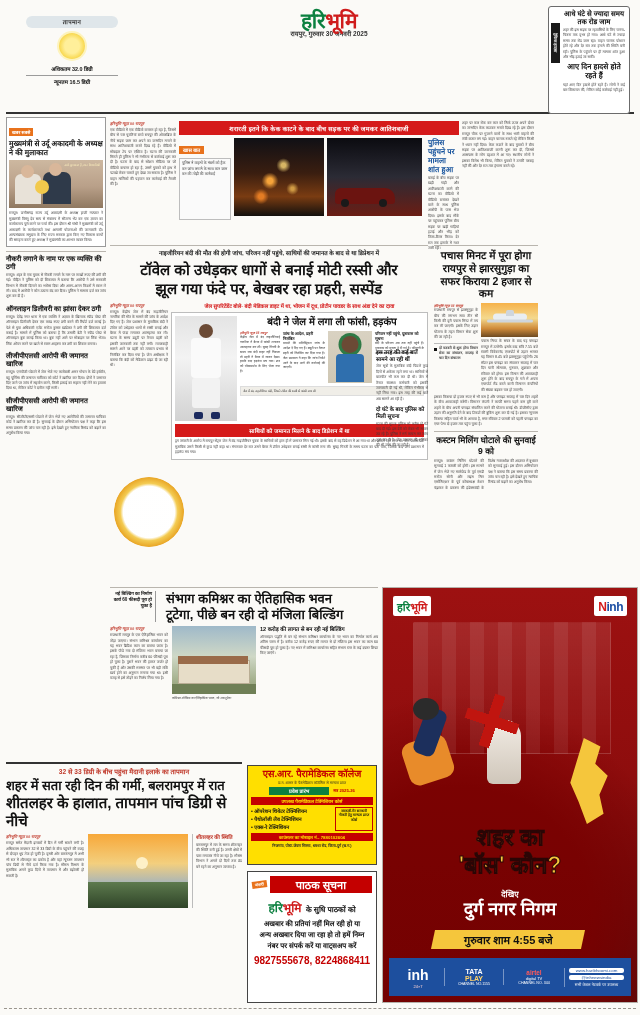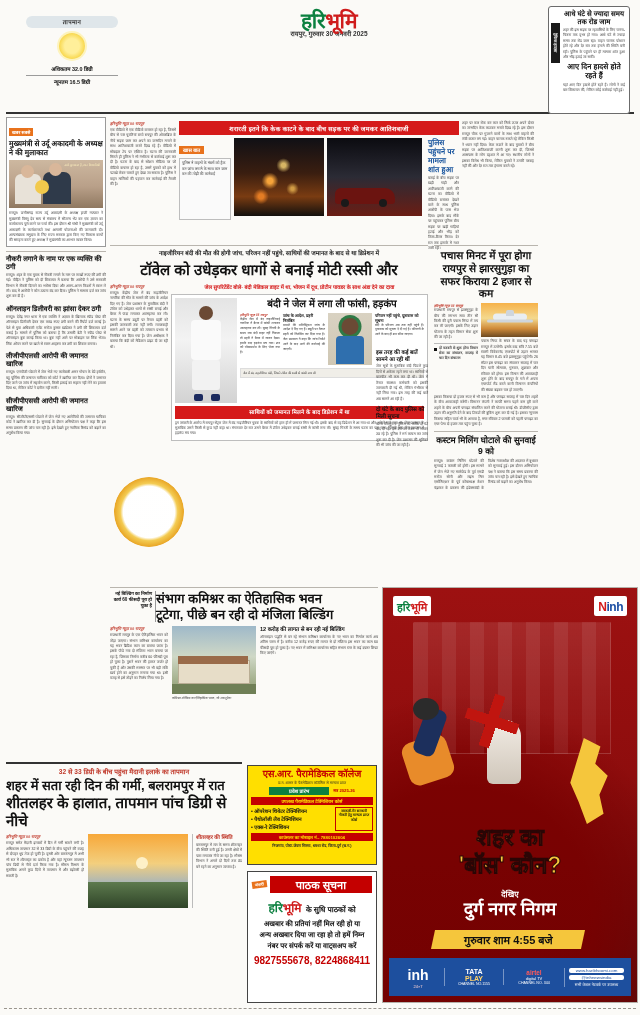--- a/index.html
+++ b/index.html
@@ -289,20 +289,21 @@
         <div style="width:72px; padding-left:3px;">
           <div class="tiny">शहर पर कार रोक कर कार को सिर्फ ऊपर अपने दोस्त का जन्मदिन केक काटकर मनाते दिख रहे हैं। इस दौरान रायपुर चौक पर गुजरने वालों के साथ भारी वाहनों की लंबी कतार लग गई। वाहन चालक रुकते रहे लेकिन किसी ने ध्यान नहीं दिया। केक काटने के बाद युवकों ने बीच सड़क पर आतिशबाजी करनी शुरू कर दी, जिससे आसपास के लोग दहशत में आ गए। स्थानीय लोगों ने इसका विरोध भी किया, लेकिन युवकों ने उनकी परवाह नहीं की और देर रात तक हंगामा करते रहे।</div>
         </div>
       </div>
     </div>
 
     <div style="position:absolute; left:106px; top:128px; width:318px;">
       <div class="rule" style="margin-bottom:3px;"></div>
       <div class="kicker">नाइजीरियन बंदी की मौत की होगी जांच, परिजन नहीं पहुंचे, साथियों की जमानत के बाद से था डिप्रेशन में</div>
       <div class="head2" style="margin-top:4px;">टॉवेल को उधेड़कर धागों से बनाई मोटी रस्सी और</div>
+      <div class="head2">झूल गया फंदे पर, बेखबर रहा प्रहरी, सस्पेंड</div>
 
       <div style="display:flex; margin-top:4px;">
         <div style="width:58px; padding-right:3px;">
           <div class="byline">हरिभूमि न्यूज़ ## रायपुर</div>
           <div class="tiny" style="margin-top:2px;">रायपुर। केंद्रीय जेल में बंद नाइजीरियन नागरिक की मौत के मामले की जांच के आदेश दिए गए हैं। जेल प्रशासन के मुताबिक बंदी ने टॉवेल को उधेड़कर धागों से रस्सी बनाई और बैरक में फंदा लगाकर आत्महत्या कर ली। घटना के समय ड्यूटी पर तैनात प्रहरी को इसकी जानकारी तक नहीं लगी। लापरवाही सामने आने पर प्रहरी को तत्काल प्रभाव से निलंबित कर दिया गया है। जेल अधीक्षक ने बताया कि बंदी को मेडिकल डाइट दी जा रही थी।</div>
         </div>
 
         <div style="flex:1;">
           <div class="subred">जेल सुपरिटेंडेंट बोले- बंदी मेडिकल डाइट में था, भोजन में दूध, प्रोटीन पावडर के साथ अंडा देने का दावा</div>
 
@@ -381,21 +382,21 @@
 
     <div style="position:absolute; left:372px; top:232px; width:52px;">
       <div style="font-size:5.6px; font-weight:bold; line-height:1.2;">इस तरह की कई बातें सामने आ रही थीं</div>
       <div class="tiny" style="margin-top:2px;">जेल सूत्रों के मुताबिक बंदी पिछले कुछ दिनों से अकेला रहने लगा था। साथियों से बातचीत भी कम कर दी थी। जेल में तैनात स्वास्थ्य कर्मचारी को इसकी जानकारी दी गई थी, लेकिन गंभीरता से नहीं लिया गया। इस तरह की कई बातें अब सामने आ रही हैं।</div>
       <div style="font-size:5.6px; font-weight:bold; line-height:1.2; margin-top:4px;">दो घंटे के बाद पुलिस को मिली सूचना</div>
       <div class="tiny" style="margin-top:2px;">घटना की सूचना पुलिस को करीब दो घंटे बाद दी गई। इस देरी को लेकर भी सवाल उठ रहे हैं। पुलिस ने मर्ग कायम कर जांच शुरू कर दी है। जेल प्रशासन की भूमिका की भी जांच की जा रही है।</div>
     </div>
 
     <div style="position:absolute; left:106px; top:470px; width:268px;">
       <div class="rule" style="margin-bottom:3px;"></div>
-      <div style="display:flex; gap:0;">
+      <div style="display:flex; gap:10px;">
         <div style="width:42px; border-right:1px solid #999; padding-right:3px;">
           <div style="font-size:4.6px; font-weight:bold; line-height:1.3; text-align:right;">नई बिल्डिंग का निर्माण कार्य 60 फीसदी पूरा हो चुका है</div>
         </div>
         <div style="flex:1;">
           <div style="font-size:13px; font-weight:bold; line-height:1.2;">संभाग कमिश्नर का ऐतिहासिक भवन</div>
           <div style="font-size:13px; font-weight:bold; line-height:1.2;">टूटेगा, पीछे बन रही दो मंजिला बिल्डिंग</div>
         </div>
       </div>
 
       <div style="display:flex; gap:4px; margin-top:4px;">

